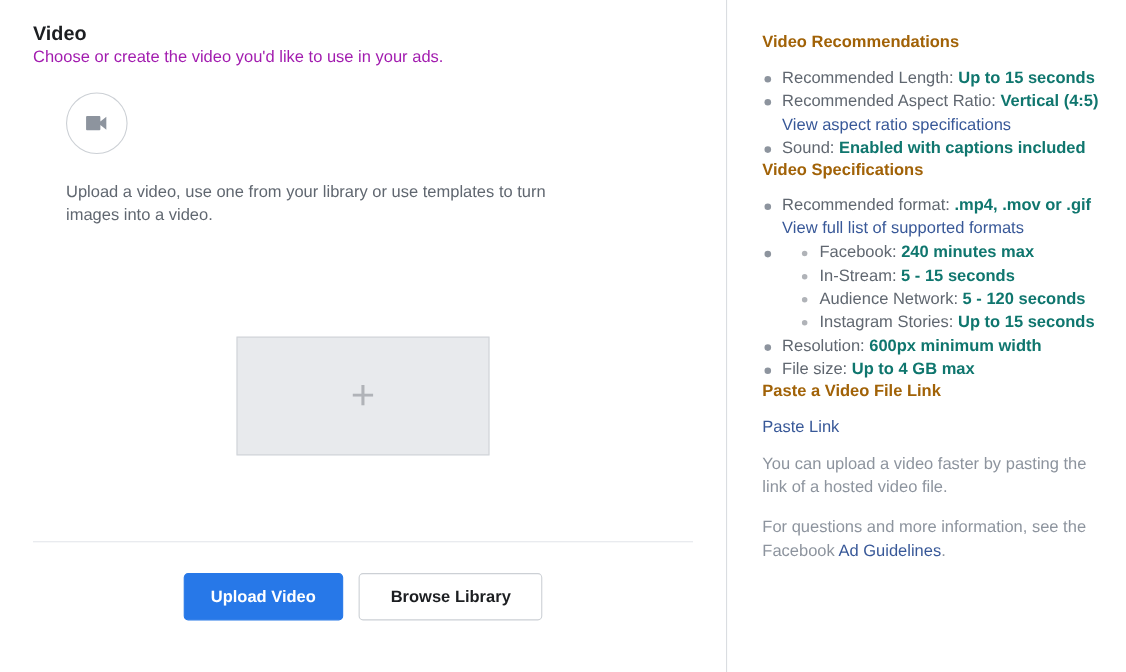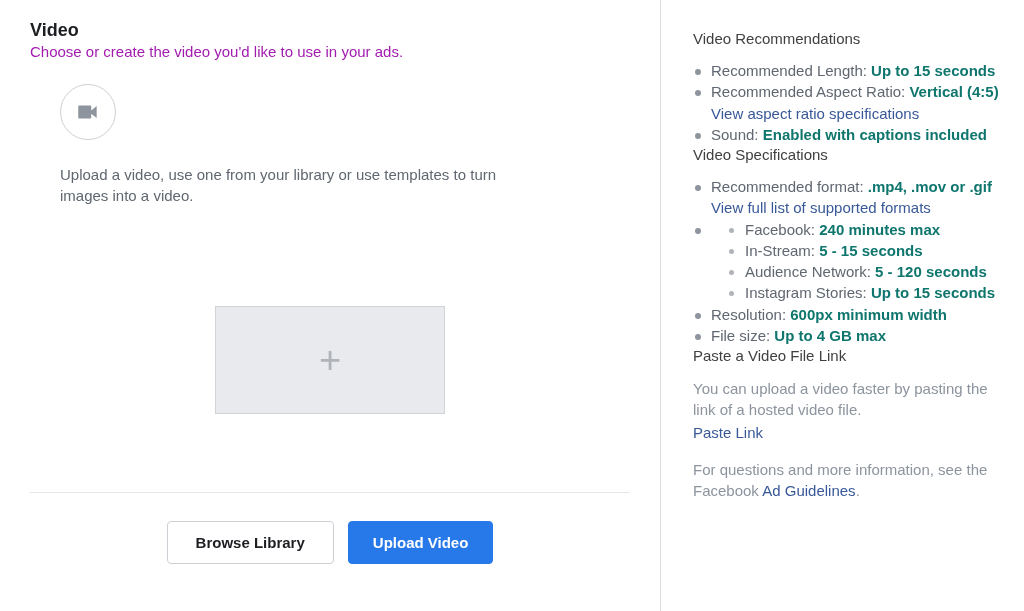--- a/index.html
+++ b/index.html
@@ -108,22 +108,22 @@
       border-color: #2778e8;
     }
     .btn-secondary {
       background: #fff;
       color: #1c1e21;
       border-color: #ccd0d5;
       padding: 12px 28px;
     }
     .rec-heading {
       font-size: 15px;
-      font-weight: 400;
-      color: #404040;
+      font-weight: 700;
+      color: #a16207;
       margin-bottom: 14px;
     }
     .rec-heading.spaced {
     }
     .bullet-list {
       list-style: none;
       padding-left: 0;
     }
     .bullet-list li {
       position: relative;
@@ -193,22 +193,22 @@
       <p class="upload-desc">Upload a video, use one from your library or use templates to turn images into a video.</p>
     </div>
 
     <div class="dropzone">
       <span class="dropzone-plus">+</span>
     </div>
 
     <hr class="divider">
 
     <div class="button-row">
+      <button class="btn btn-primary">Upload Video</button>
       <button class="btn btn-secondary">Browse Library</button>
-      <button class="btn btn-primary">Upload Video</button>
     </div>
   </div>
 
   <div class="right-panel">
     <h3 class="rec-heading">Video Recommendations</h3>
     <ul class="bullet-list">
       <li>
         <span>Recommended Length: </span><span class="bold">Up to 15 seconds</span>
       </li>
       <li>
@@ -240,20 +240,20 @@
       </li>
       <li>
         <span>Resolution: </span><span class="bold">600px minimum width</span>
       </li>
       <li>
         <span>File size: </span><span class="bold">Up to 4 GB max</span>
       </li>
     </ul>
 
     <h3 class="rec-heading spaced">Paste a Video File Link</h3>
+    <p class="paragraph tight"><span class="link">Paste Link</span></p>
     <p class="paragraph" style="margin-top:12px;">You can upload a video faster by pasting the link of a hosted video file.</p>
-    <p class="paragraph tight"><span class="link">Paste Link</span></p>
 
     <p class="paragraph" style="margin-top:16px;">
       <span>For questions and more information, see the Facebook </span><span class="link">Ad Guidelines</span><span>.</span>
     </p>
   </div>
 </div>
 
 </body></html>

